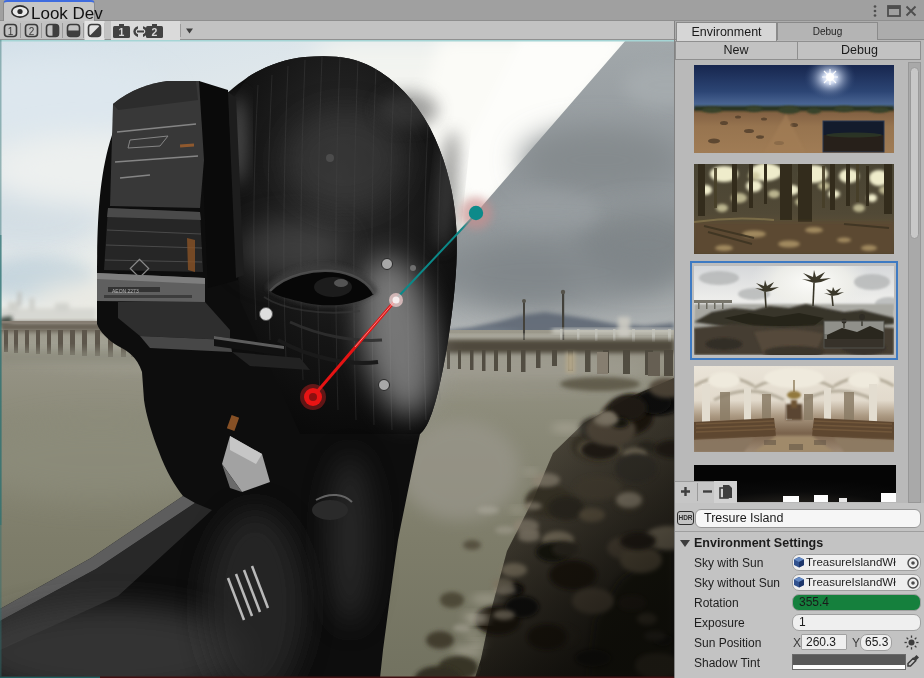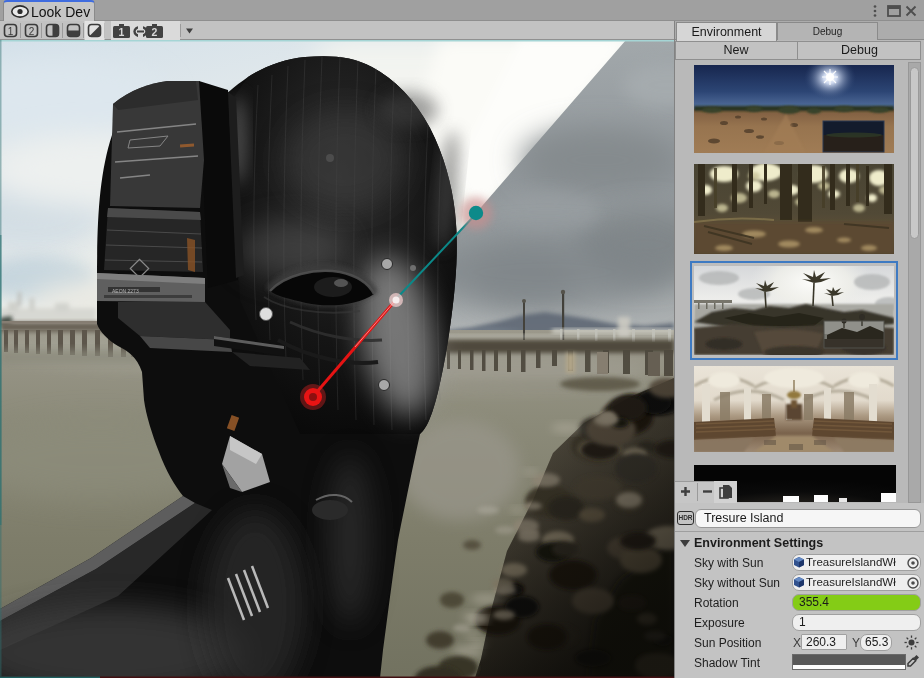--- a/index.html
+++ b/index.html
@@ -11,21 +11,21 @@
 <body>
 <div id="root">
 
   <div class="abs" style="left:0;top:0;width:924px;height:21px;background:#a0a0a0;border-bottom:1px solid #8e8e8e;"></div>
   <div class="abs" style="left:3px;top:0;width:92px;height:21px;background:#c6c6c6;border:1px solid #8a8a8a;border-bottom:none;border-top:2px solid #3f6cdf;border-radius:4px 4px 0 0;"></div>
 
   <svg class="abs" style="left:9px;top:4px;" width="22" height="15" viewBox="0 0 22 15">
     <ellipse cx="11" cy="7.5" rx="8.2" ry="5.6" fill="#e8e8e8" stroke="#2c2c2c" stroke-width="1.6"></ellipse>
     <circle cx="11" cy="7.5" r="2.6" fill="#2c2c2c"></circle>
   </svg>
-  <div class="abs" style="left:31px;top:4px;font-size:14px;color:#111;text-align:center;">Look Dev</div>
+  <div class="abs" style="left:31px;top:4px;font-size:17px;color:#111;text-align:center;">Look Dev</div>
 
   <svg class="abs" style="left:870px;top:4px;" width="10" height="14" viewBox="0 0 10 14">
     <circle cx="5" cy="2.5" r="1.35" fill="#4e4e4e"></circle>
       <circle cx="5" cy="7" r="1.35" fill="#4e4e4e"></circle>
       <circle cx="5" cy="11.5" r="1.35" fill="#4e4e4e"></circle>
   </svg>
 
   <svg class="abs" style="left:887px;top:5px;" width="14" height="12" viewBox="0 0 14 12">
     <rect x="1" y="1" width="12" height="10" fill="none" stroke="#4e4e4e" stroke-width="1.8"></rect>
     <rect x="1" y="1" width="12" height="3" fill="#4e4e4e"></rect>
@@ -793,21 +793,21 @@
   </svg>
   <svg class="abs" style="left:906px;top:556px;" width="14" height="14" viewBox="0 0 14 14">
     <circle cx="7" cy="7" r="5" fill="none" stroke="#4a4a4a" stroke-width="1.4"></circle>
       <circle cx="7" cy="7" r="1.8" fill="#4a4a4a"></circle>
   </svg>
   <svg class="abs" style="left:906px;top:576px;" width="14" height="14" viewBox="0 0 14 14">
     <circle cx="7" cy="7" r="5" fill="none" stroke="#4a4a4a" stroke-width="1.4"></circle>
       <circle cx="7" cy="7" r="1.8" fill="#4a4a4a"></circle>
   </svg>
 
-  <div class="abs" style="left:792px;top:594px;width:129px;height:17px;background:#84cc16;border:1px solid #a0a0a0;border-radius:7px;font-size:12px;color:#1a1a1a;line-height:15px;padding-left:6px;">355.4</div>
+  <div class="abs" style="left:792px;top:594px;width:129px;height:17px;background:#15803d;border:1px solid #a0a0a0;border-radius:7px;font-size:12px;color:#1a1a1a;line-height:15px;padding-left:6px;">355.4</div>
   <div class="abs" style="left:792px;top:614px;width:129px;height:17px;background:#efefef;border:1px solid #a0a0a0;border-radius:7px;font-size:12px;color:#1a1a1a;line-height:15px;padding-left:6px;">1</div>
 
   <div class="abs" style="left:793px;top:636px;font-size:12px;color:#3c3c3c;">X</div>
   <div class="abs" style="left:801px;top:634px;width:46px;height:16px;background:#efefef;border:1px solid #a0a0a0;border-radius:1px;font-size:12px;color:#1a1a1a;line-height:15px;padding-left:4px;">260.3</div>
   <div class="abs" style="left:852px;top:636px;font-size:12px;color:#3c3c3c;">Y</div>
   <div class="abs" style="left:860px;top:634px;width:32px;height:17px;background:#efefef;border:1px solid #a0a0a0;border-radius:7px;font-size:12px;color:#1a1a1a;line-height:15px;padding-left:4px;">65.3</div>
   <svg class="abs" style="left:904px;top:635px;" width="15" height="15" viewBox="0 0 15 15">
     <circle cx="7.5" cy="7.5" r="3" fill="#3c3c3c"></circle>
     <g stroke="#3c3c3c" stroke-width="1.3">
       <line x1="7.5" y1="0.5" x2="7.5" y2="2.8"></line>

